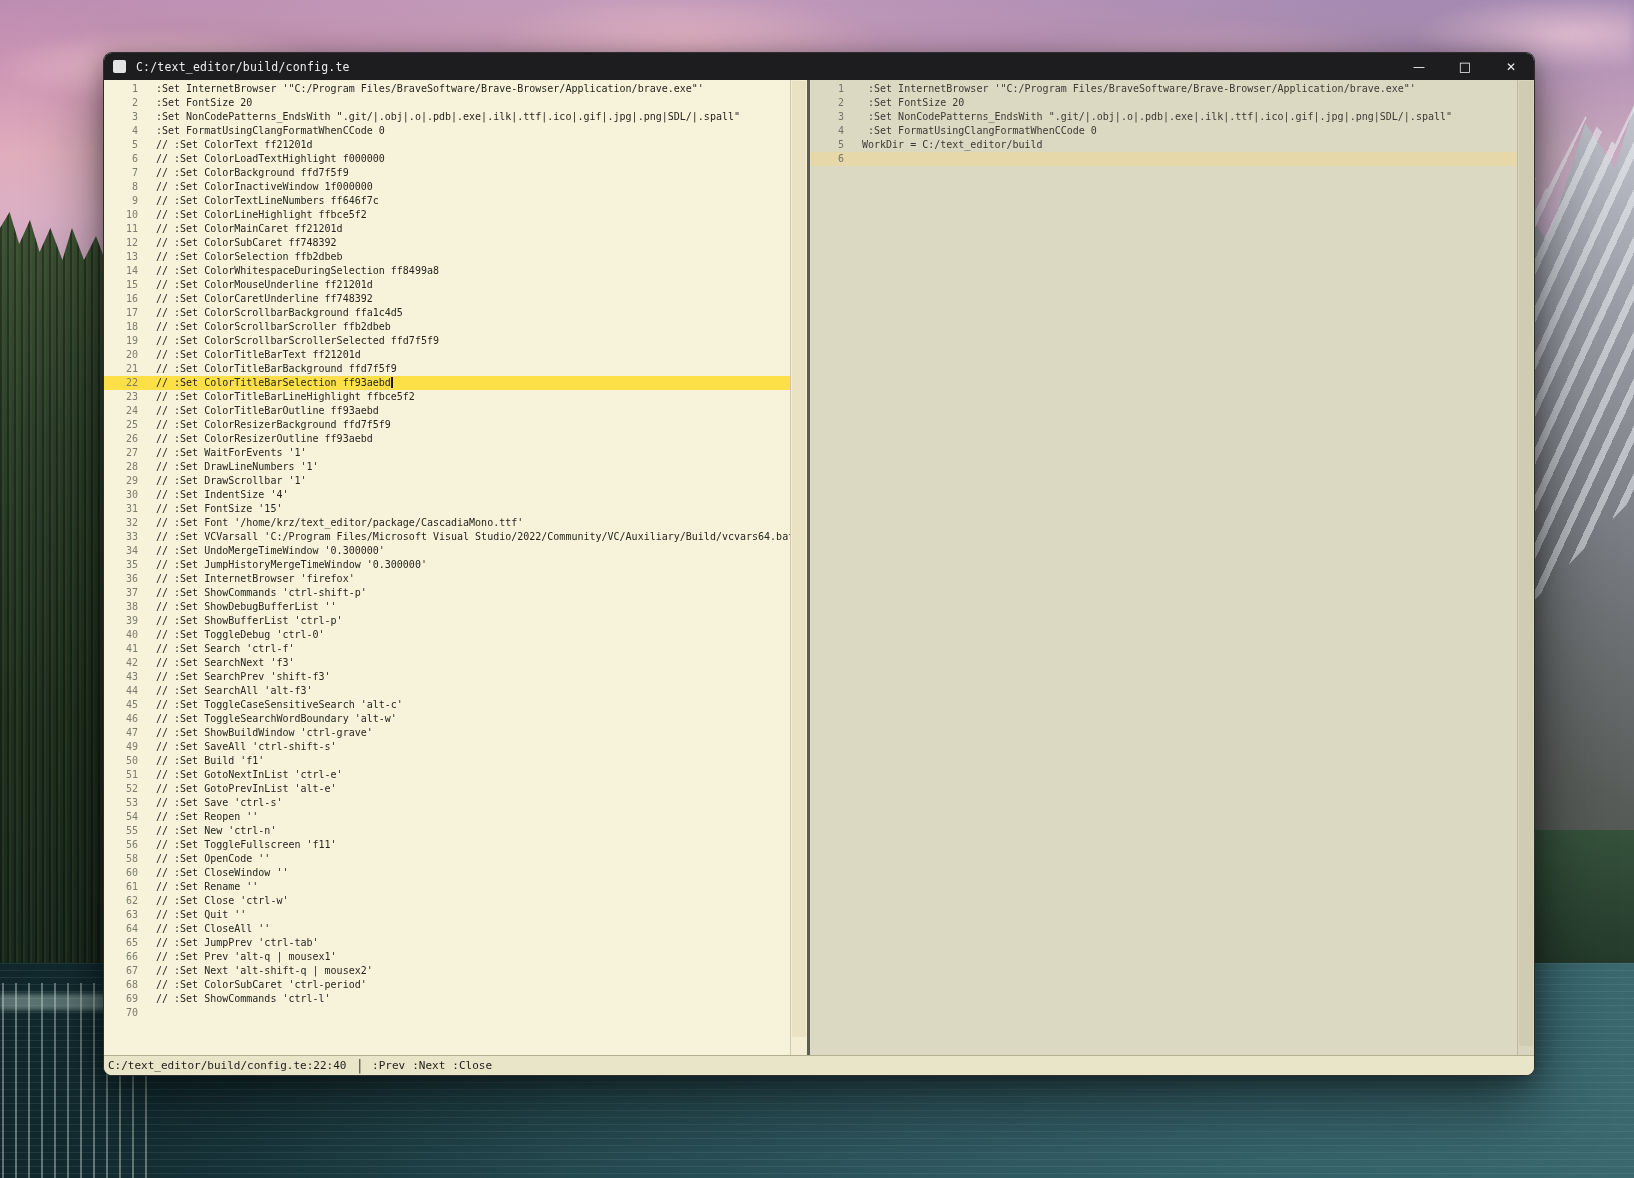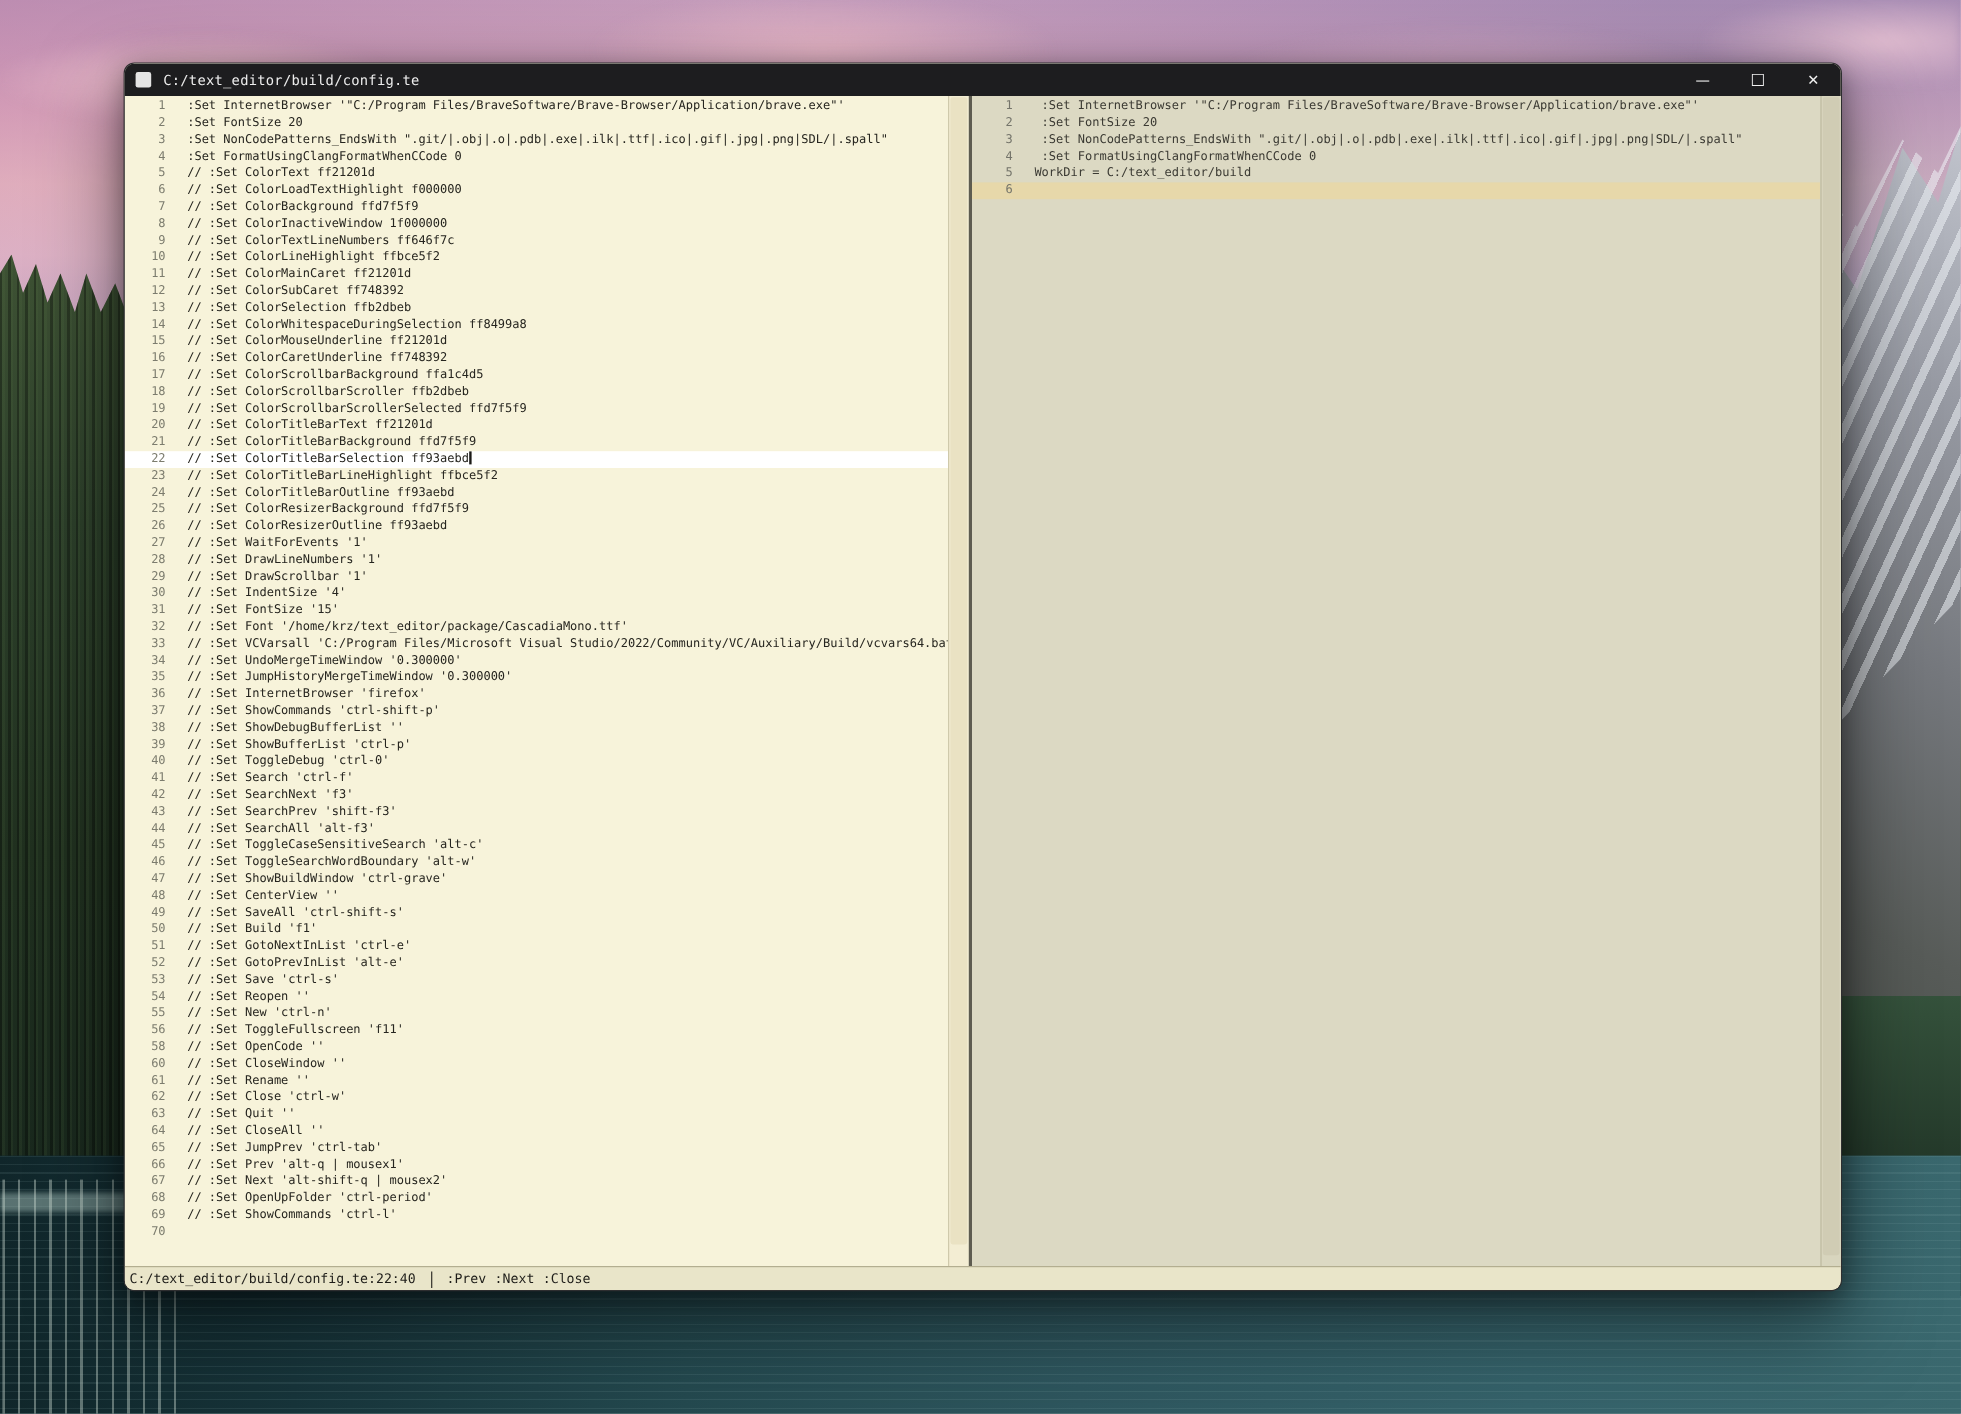--- a/index.html
+++ b/index.html
@@ -52,21 +52,21 @@
   .ctrl.max{font-size:13px;}
   
   .content{flex:1 1 auto;display:flex;min-height:0;}
   .pane{display:flex;min-width:0;position:relative;}
   .pane-left{flex:0 0 703px;background:#f7f3da;}
   .pane-right{flex:1 1 auto;background:#dcd9c3;}
   .code-area{flex:1 1 auto;overflow:hidden;padding-top:2px;min-width:0;}
   .line{height:14px;line-height:14px;display:flex;white-space:pre;font-size:10px;color:#26251f;}
   .num{flex:0 0 34px;text-align:right;padding-right:18px;color:#7c7c6e;}
   .code{flex:1 1 auto;overflow:hidden;}
-  .pane-left .line.current{background:#ffffff;}
+  .pane-left .line.current{background:#fde047;}
   .pane-right .line.current{background:#e7d8aa;}
   .pane-right .line{color:#3b3a33;}
   .pane-right .num{color:#74746a;}
   .caret{display:inline-block;width:2px;height:11px;background:#1b1a17;vertical-align:-2px;}
   .scrollbar{flex:0 0 16px;position:relative;border-left:1px solid #cfc9ab;}
   .pane-left .scrollbar{background:#f3edd3;}
   .pane-right .scrollbar{background:#d8d5be;border-left:1px solid #bdb9a0;}
   .thumb{position:absolute;left:1px;right:1px;border-radius:2px;}
   .pane-left .thumb{top:1px;height:98%;background:#eae2c3;}
   .pane-right .thumb{top:1px;height:99%;background:#d0ccb4;}
@@ -147,39 +147,38 @@
           <div class="line"><span class="num">38</span><span class="code">// :Set ShowDebugBufferList ''</span></div>
           <div class="line"><span class="num">39</span><span class="code">// :Set ShowBufferList 'ctrl-p'</span></div>
           <div class="line"><span class="num">40</span><span class="code">// :Set ToggleDebug 'ctrl-0'</span></div>
           <div class="line"><span class="num">41</span><span class="code">// :Set Search 'ctrl-f'</span></div>
           <div class="line"><span class="num">42</span><span class="code">// :Set SearchNext 'f3'</span></div>
           <div class="line"><span class="num">43</span><span class="code">// :Set SearchPrev 'shift-f3'</span></div>
           <div class="line"><span class="num">44</span><span class="code">// :Set SearchAll 'alt-f3'</span></div>
           <div class="line"><span class="num">45</span><span class="code">// :Set ToggleCaseSensitiveSearch 'alt-c'</span></div>
           <div class="line"><span class="num">46</span><span class="code">// :Set ToggleSearchWordBoundary 'alt-w'</span></div>
           <div class="line"><span class="num">47</span><span class="code">// :Set ShowBuildWindow 'ctrl-grave'</span></div>
-          <div class="line"><span class="num">48</span><span class="code">// :Set CenterView ''</span></div>
           <div class="line"><span class="num">49</span><span class="code">// :Set SaveAll 'ctrl-shift-s'</span></div>
           <div class="line"><span class="num">50</span><span class="code">// :Set Build 'f1'</span></div>
           <div class="line"><span class="num">51</span><span class="code">// :Set GotoNextInList 'ctrl-e'</span></div>
           <div class="line"><span class="num">52</span><span class="code">// :Set GotoPrevInList 'alt-e'</span></div>
           <div class="line"><span class="num">53</span><span class="code">// :Set Save 'ctrl-s'</span></div>
           <div class="line"><span class="num">54</span><span class="code">// :Set Reopen ''</span></div>
           <div class="line"><span class="num">55</span><span class="code">// :Set New 'ctrl-n'</span></div>
           <div class="line"><span class="num">56</span><span class="code">// :Set ToggleFullscreen 'f11'</span></div>
           <div class="line"><span class="num">58</span><span class="code">// :Set OpenCode ''</span></div>
           <div class="line"><span class="num">60</span><span class="code">// :Set CloseWindow ''</span></div>
           <div class="line"><span class="num">61</span><span class="code">// :Set Rename ''</span></div>
           <div class="line"><span class="num">62</span><span class="code">// :Set Close 'ctrl-w'</span></div>
           <div class="line"><span class="num">63</span><span class="code">// :Set Quit ''</span></div>
           <div class="line"><span class="num">64</span><span class="code">// :Set CloseAll ''</span></div>
           <div class="line"><span class="num">65</span><span class="code">// :Set JumpPrev 'ctrl-tab'</span></div>
           <div class="line"><span class="num">66</span><span class="code">// :Set Prev 'alt-q | mousex1'</span></div>
           <div class="line"><span class="num">67</span><span class="code">// :Set Next 'alt-shift-q | mousex2'</span></div>
-          <div class="line"><span class="num">68</span><span class="code">// :Set OpenUpFolder 'ctrl-period'</span></div>
+          <div class="line"><span class="num">68</span><span class="code">// :Set ColorSubCaret 'ctrl-period'</span></div>
           <div class="line"><span class="num">69</span><span class="code">// :Set ShowCommands 'ctrl-l'</span></div>
           <div class="line"><span class="num">70</span><span class="code"></span></div>
         </div>
       <div class="scrollbar">
         <div class="thumb"></div>
       </div>
     </div>
     <div class="divider"></div>
     <div class="pane pane-right">
       <div class="code-area">

